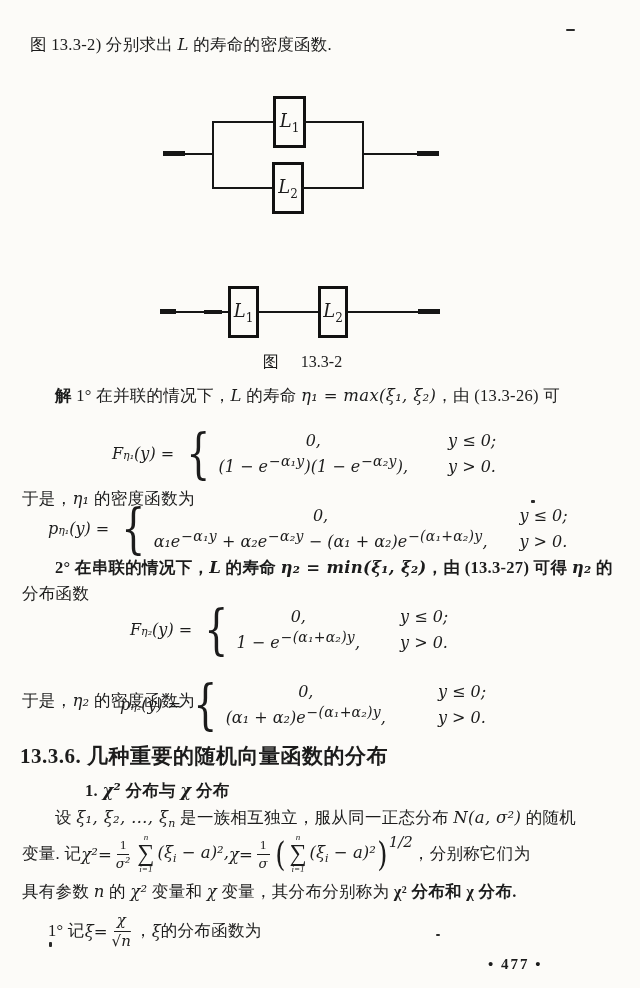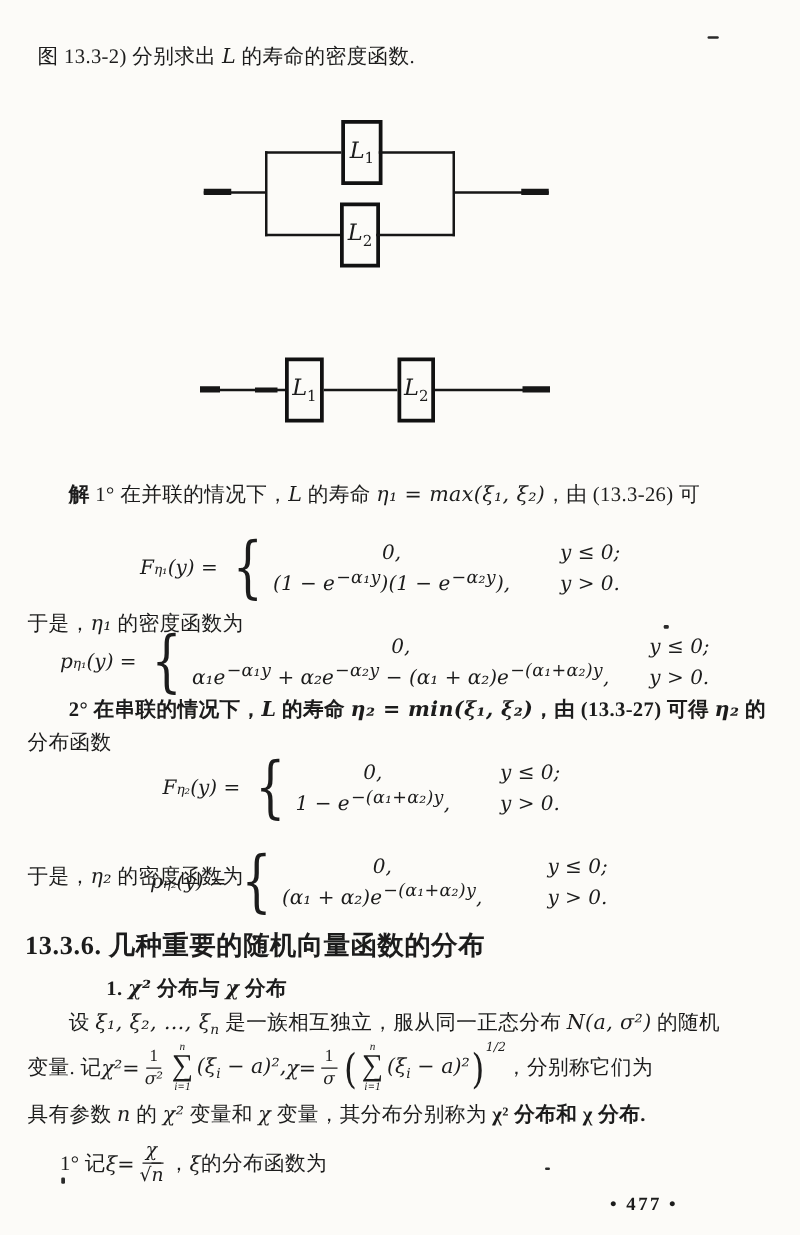--- a/index.html
+++ b/index.html
@@ -29,21 +29,21 @@
   .cases .cond{text-align:left;}
   
   .frow{position:absolute;display:flex;align-items:center;white-space:nowrap;font-size:16.5px;}
   .frac{display:inline-flex;flex-direction:column;align-items:center;margin:0 4px;line-height:1.15;font-size:13.5px;}
   .frac .fnum{padding:0 3px 1px;border-bottom:1.4px solid #1c1c1c;}
   .frac .fden{padding-top:1px;}
   .bigsum{display:inline-flex;flex-direction:column;align-items:center;line-height:1;margin:0 3px;}
   .bigsum .slim{font-size:9px;font-style:italic;line-height:1.1;}
   .bigsum .sig{font-size:24px;line-height:0.9;}
   .bigp{font-size:33px;font-weight:300;line-height:1;transform:scaleX(0.8);font-family:"DejaVu Serif",serif;}
-  .halfsup{font-size:10px;align-self:flex-start;margin-top:2px;}
+  .halfsup{font-size:15px;align-self:flex-start;margin-top:2px;}
   .ol{text-decoration:overline;}
   .heading{position:absolute;font-weight:bold;font-size:21px;letter-spacing:0.5px;white-space:nowrap;}
   .speck{position:absolute;background:#2a2a2a;border-radius:1px;}
   .pagenum{position:absolute;font-size:15px;font-weight:bold;letter-spacing:2px;}
 </style>
 </head>
 <body>
 
 <div class="page">
 
@@ -82,20 +82,23 @@
     <div class="cbox" style="left:68px;top:3px;width:25px;height:46px;">
       <span class="lab"><span>L</span><sub>1</sub></span>
     </div>
     <div class="fw" style="left:99px;top:28px;width:59px;height:2px;"></div>
     <div class="cbox" style="left:158px;top:3px;width:24px;height:46px;">
       <span class="lab"><span>L</span><sub>2</sub></span>
     </div>
     <div class="fw" style="left:188px;top:28px;width:92px;height:2px;"></div>
     <div class="fw" style="left:258px;top:26px;width:22px;height:5px;"></div>
   </div>
+  <div class="caption" style="left:160px;top:352px;">
+    <span>图</span><span class="gap"></span><span>13.3-2</span>
+  </div>
 
   <div class="line cjk" style="left:55px;top:383px;">
     <span class="b">解</span><span>  1° 在并联的情况下，</span><span class="mi">L</span><span> 的寿命 </span><span class="mi">η₁ = max(ξ₁, ξ₂)</span><span>，由 (13.3-26) 可</span>
   </div>
 
   <div class="formula" style="left:112px;top:430px;">
     <span class="lhs">
         <span class="mi">F</span>
         <sub class="mi">η₁</sub>
         <span class="mi">(y) =</span>

